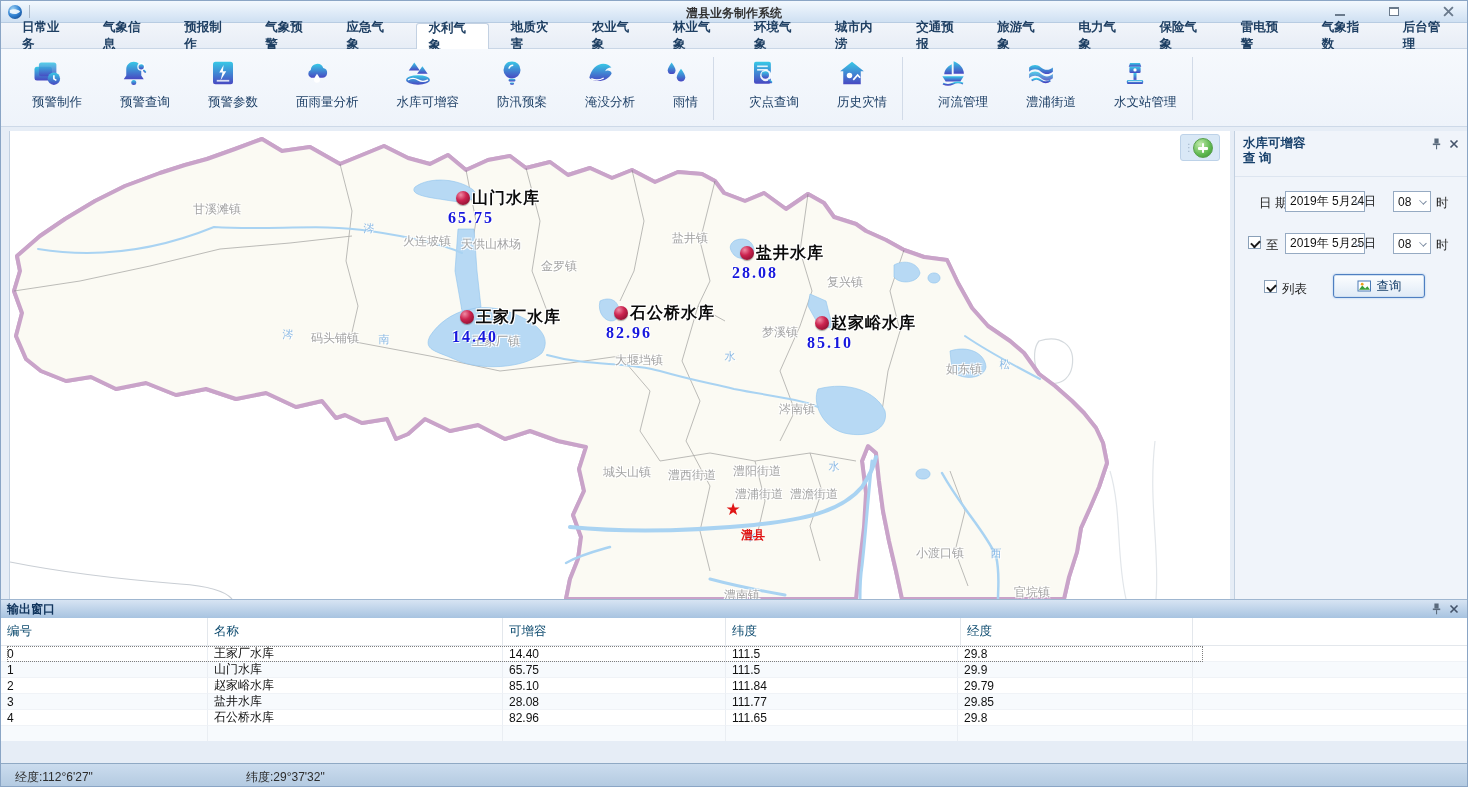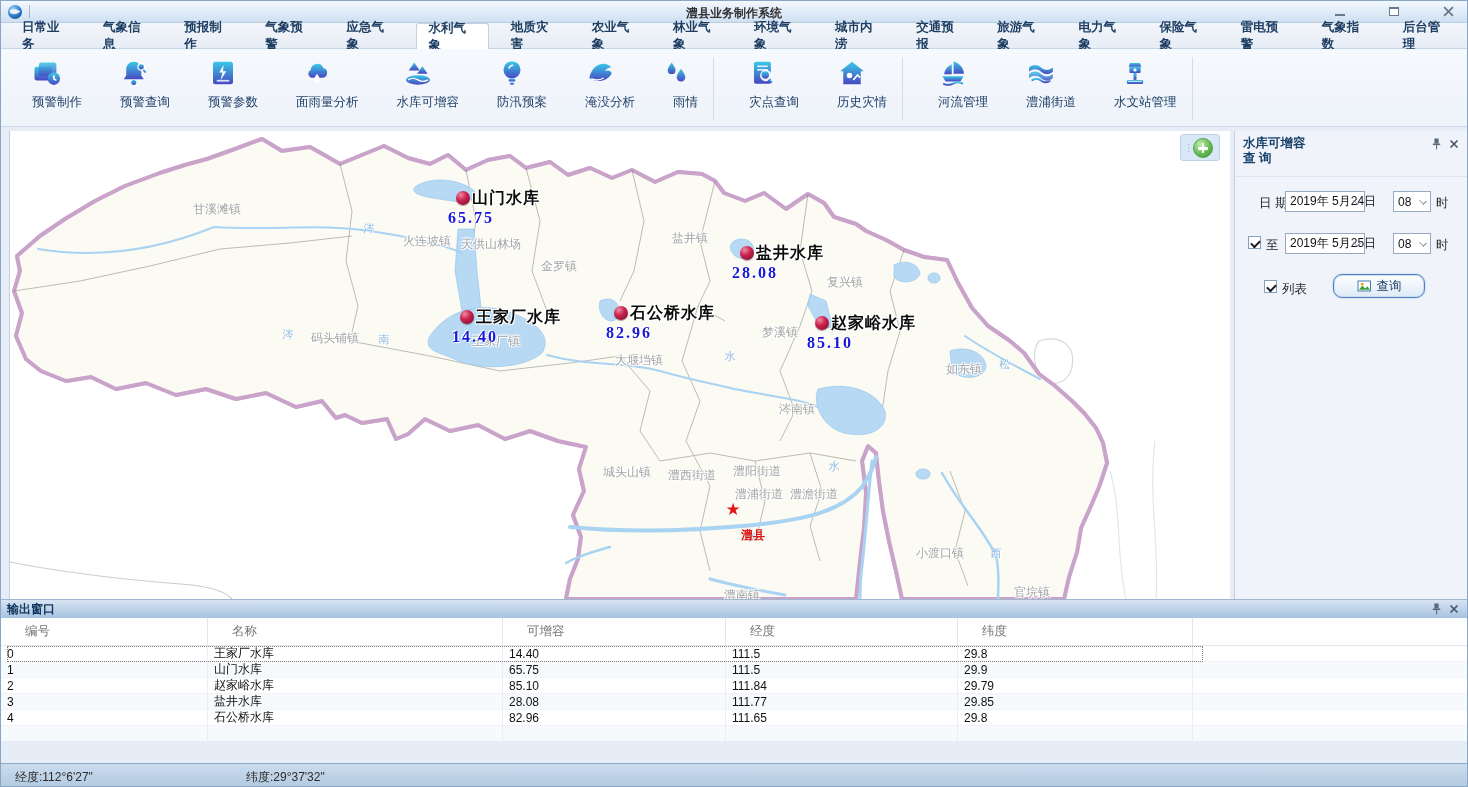--- a/index.html
+++ b/index.html
@@ -72,31 +72,31 @@
   .combo{position:absolute;top:0;height:21px;background:#fff;border:1px solid #96aac2;font-size:12px;color:#111;
     display:flex;align-items:center;padding:0 16px 0 4px;white-space:nowrap;}
   .combo .chev{position:absolute;right:4px;top:7px;width:6px;height:6px;border-right:1px solid #7a8aa0;
     border-bottom:1px solid #7a8aa0;transform:rotate(45deg) scale(1,.8);margin-top:-1px;}
   .combo-date{left:50px;width:80px;}
   .combo-hour{left:158px;width:38px;}
   .suffix{left:201px;}
   .checkbox{position:absolute;top:3px;width:13px;height:13px;background:#fff;border:1px solid #8aa0b8;}
   .checkbox.checked::after{content:"";position:absolute;left:2px;top:2.5px;width:7px;height:4px;
     border-left:2px solid #1a1a1a;border-bottom:2px solid #1a1a1a;transform:rotate(-45deg);}
-  .query-btn{position:absolute;left:98px;top:-3px;width:92px;height:24px;border:1px solid #4f7fc1;border-radius:9px;
+  .query-btn{position:absolute;left:98px;top:-3px;width:92px;height:24px;border:1px solid #4f7fc1;border-radius:3px;
     background:linear-gradient(#fdfeff,#dfeaf6);box-shadow:inset 0 0 0 1px #cfe0f2, 0 0 2px #9cc0e8;
     display:flex;align-items:center;justify-content:center;gap:5px;font-size:12.5px;color:#17406b;cursor:default;}
 
   
   .output{position:absolute;left:0;top:598px;width:1468px;height:142px;background:#fff;border-top:1px solid #9fb6d0;overflow:hidden;}
   .output-title{position:relative;height:18px;background:linear-gradient(#d7e4f3,#a7c3e0);
     font-size:12px;font-weight:bold;color:#12365e;line-height:18px;padding-left:6px;}
   .output-title .panel-ctl{top:2px;}
   .t-head{display:flex;height:28px;border-bottom:1px solid #e3e7ec;}
-  .t-head .cell{font-size:12.5px;color:#737373;display:flex;align-items:center;padding-left:24px;
+  .t-head .cell{font-size:12.5px;color:#0c4a6e;display:flex;align-items:center;padding-left:6px;
     border-right:1px solid #e3e7ec;}
   .t-row{display:flex;height:16px;}
   .t-row:nth-child(even){background:#f7fafd;}
   .t-row .cell{font-size:12px;color:#111;display:flex;align-items:center;padding-left:6px;
     border-right:1px solid #eaeef3;border-bottom:1px solid #f0f3f7;}
   .sel-overlay{position:absolute;left:6px;top:46px;width:1196px;height:16px;border:1px dotted #7e7e7e;pointer-events:none;}
 
   
   .status{position:absolute;left:0;top:762px;width:1468px;height:25px;
     background:linear-gradient(#cbdcee,#b2c9e0);border-top:1px solid #8fa9c4;}
@@ -510,22 +510,22 @@
       <div class="panel-ctl panel-close">
           <svg width="10" height="10">
             <use href="#i-x"></use>
           </svg>
         </div>
     </div>
     <div class="t-head" id="t-head">
         <div class="cell" style="width: 207px;">编号</div>
         <div class="cell" style="width: 295px;">名称</div>
         <div class="cell" style="width: 223px;">可增容</div>
+        <div class="cell" style="width: 235px;">纬度</div>
         <div class="cell" style="width: 232px;">经度</div>
-        <div class="cell" style="width: 235px;">纬度</div>
         <div class="cell" style="width: 276px; border-right: none;"></div>
       </div>
     <div id="t-body">
         <div class="t-row">
           <div class="cell" style="width: 207px;">0</div>
           <div class="cell" style="width: 295px;">王家厂水库</div>
           <div class="cell" style="width: 223px;">14.40</div>
           <div class="cell" style="width: 232px;">111.5</div>
           <div class="cell" style="width: 235px;">29.8</div>
           <div class="cell" style="width: 276px; border-right: none;"></div>

